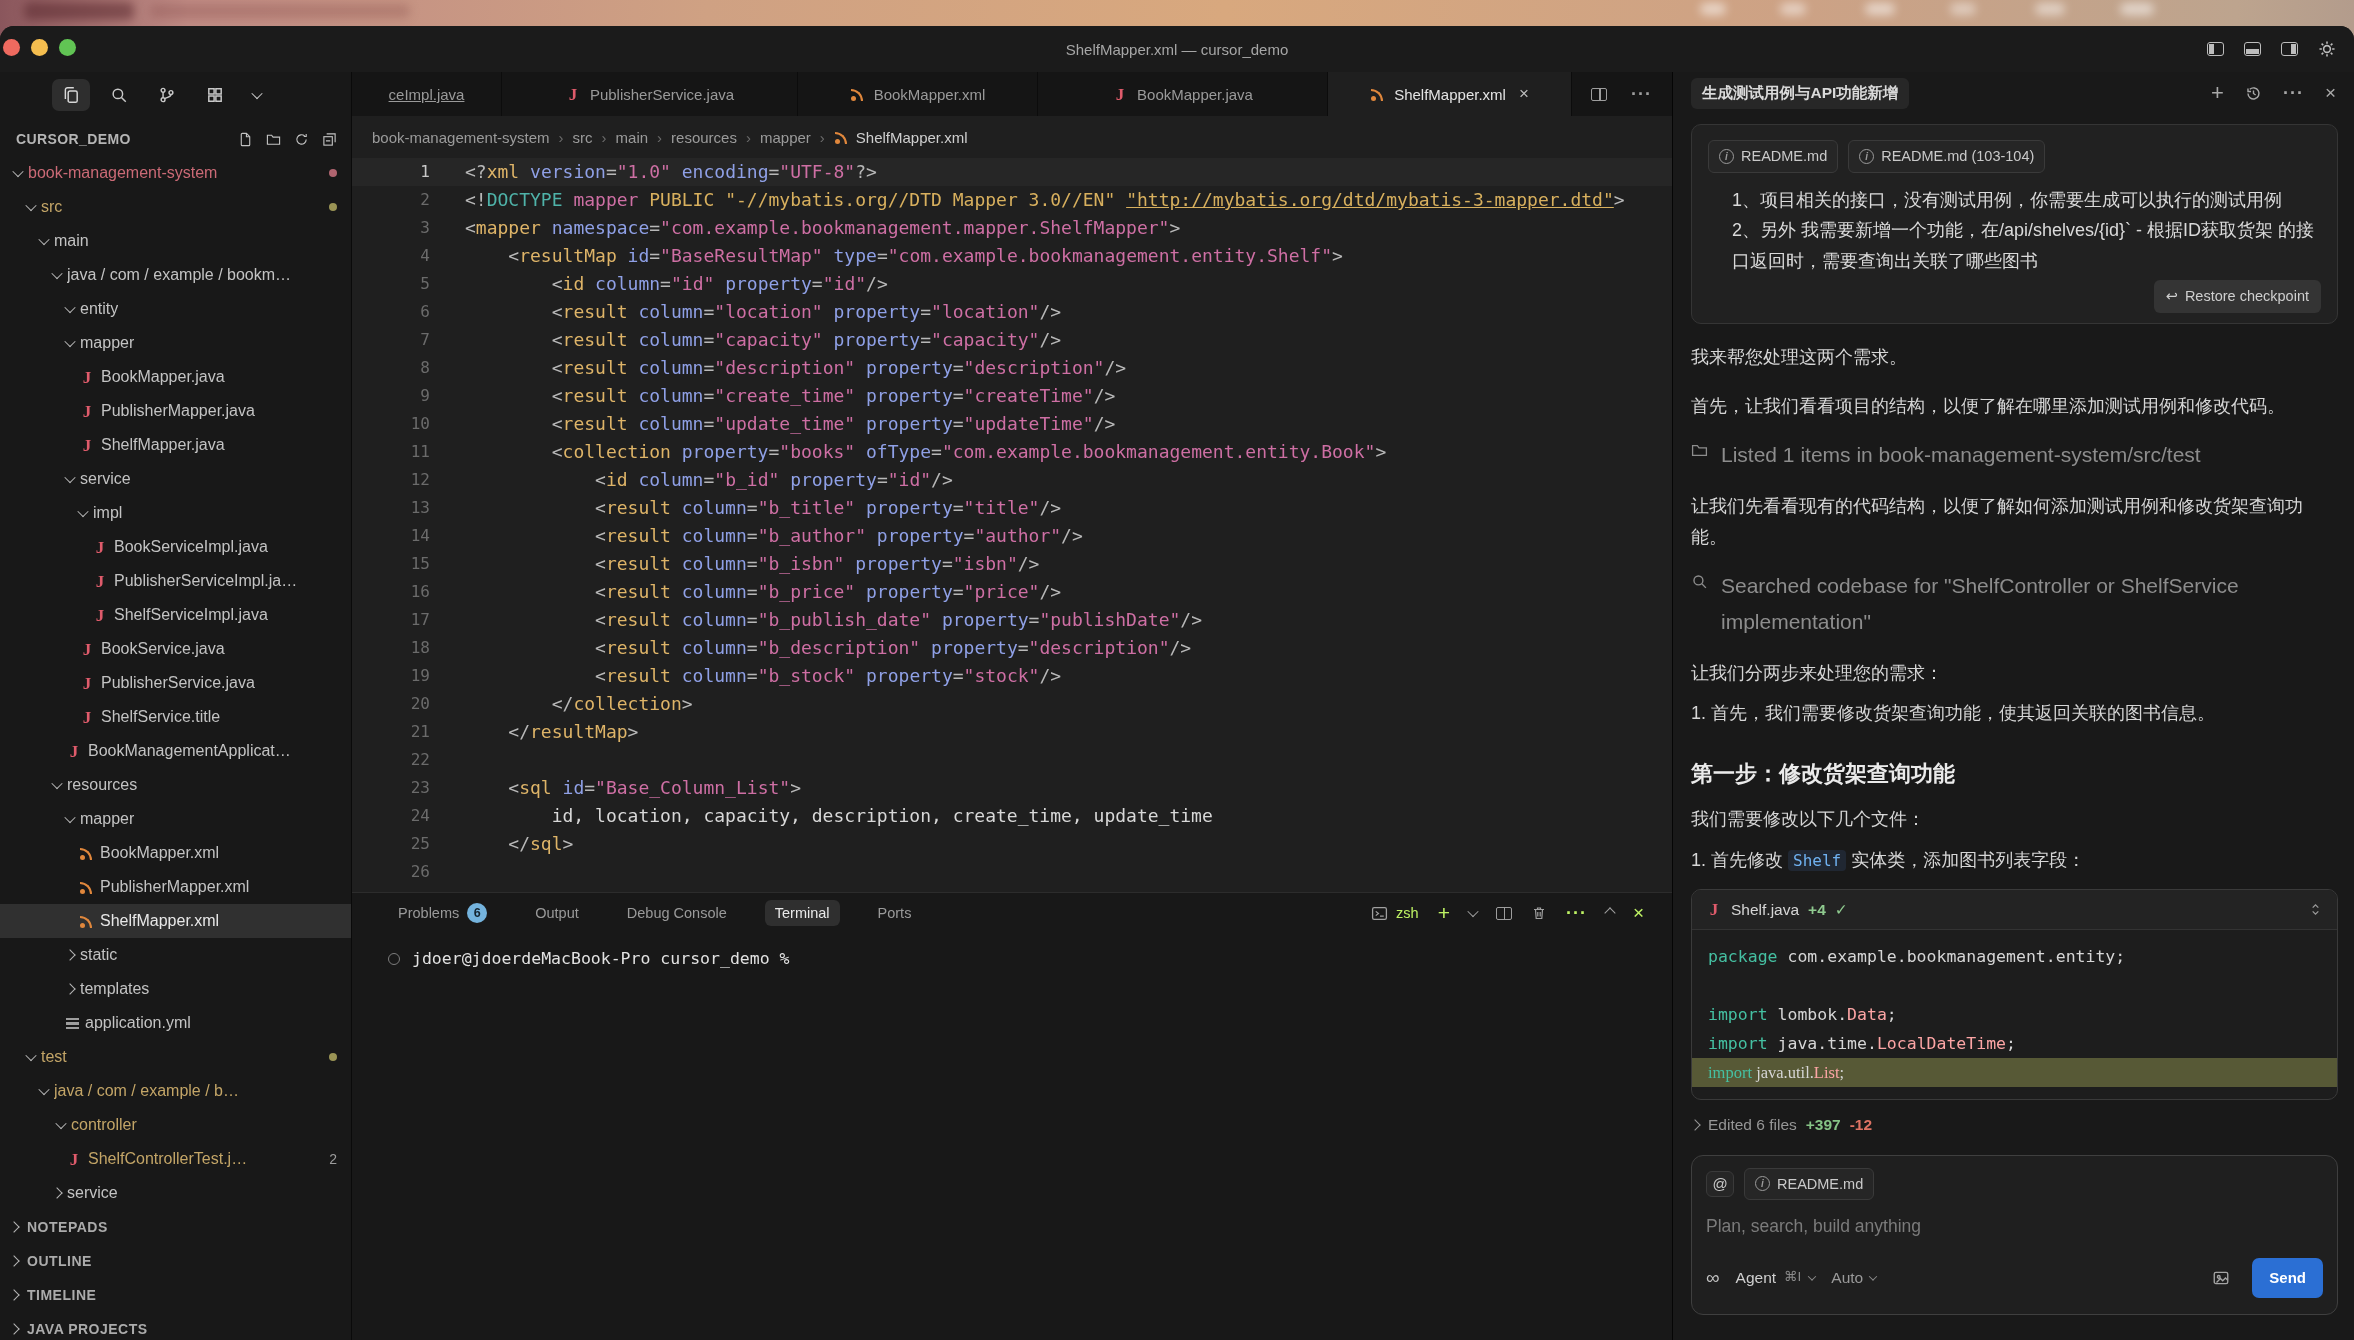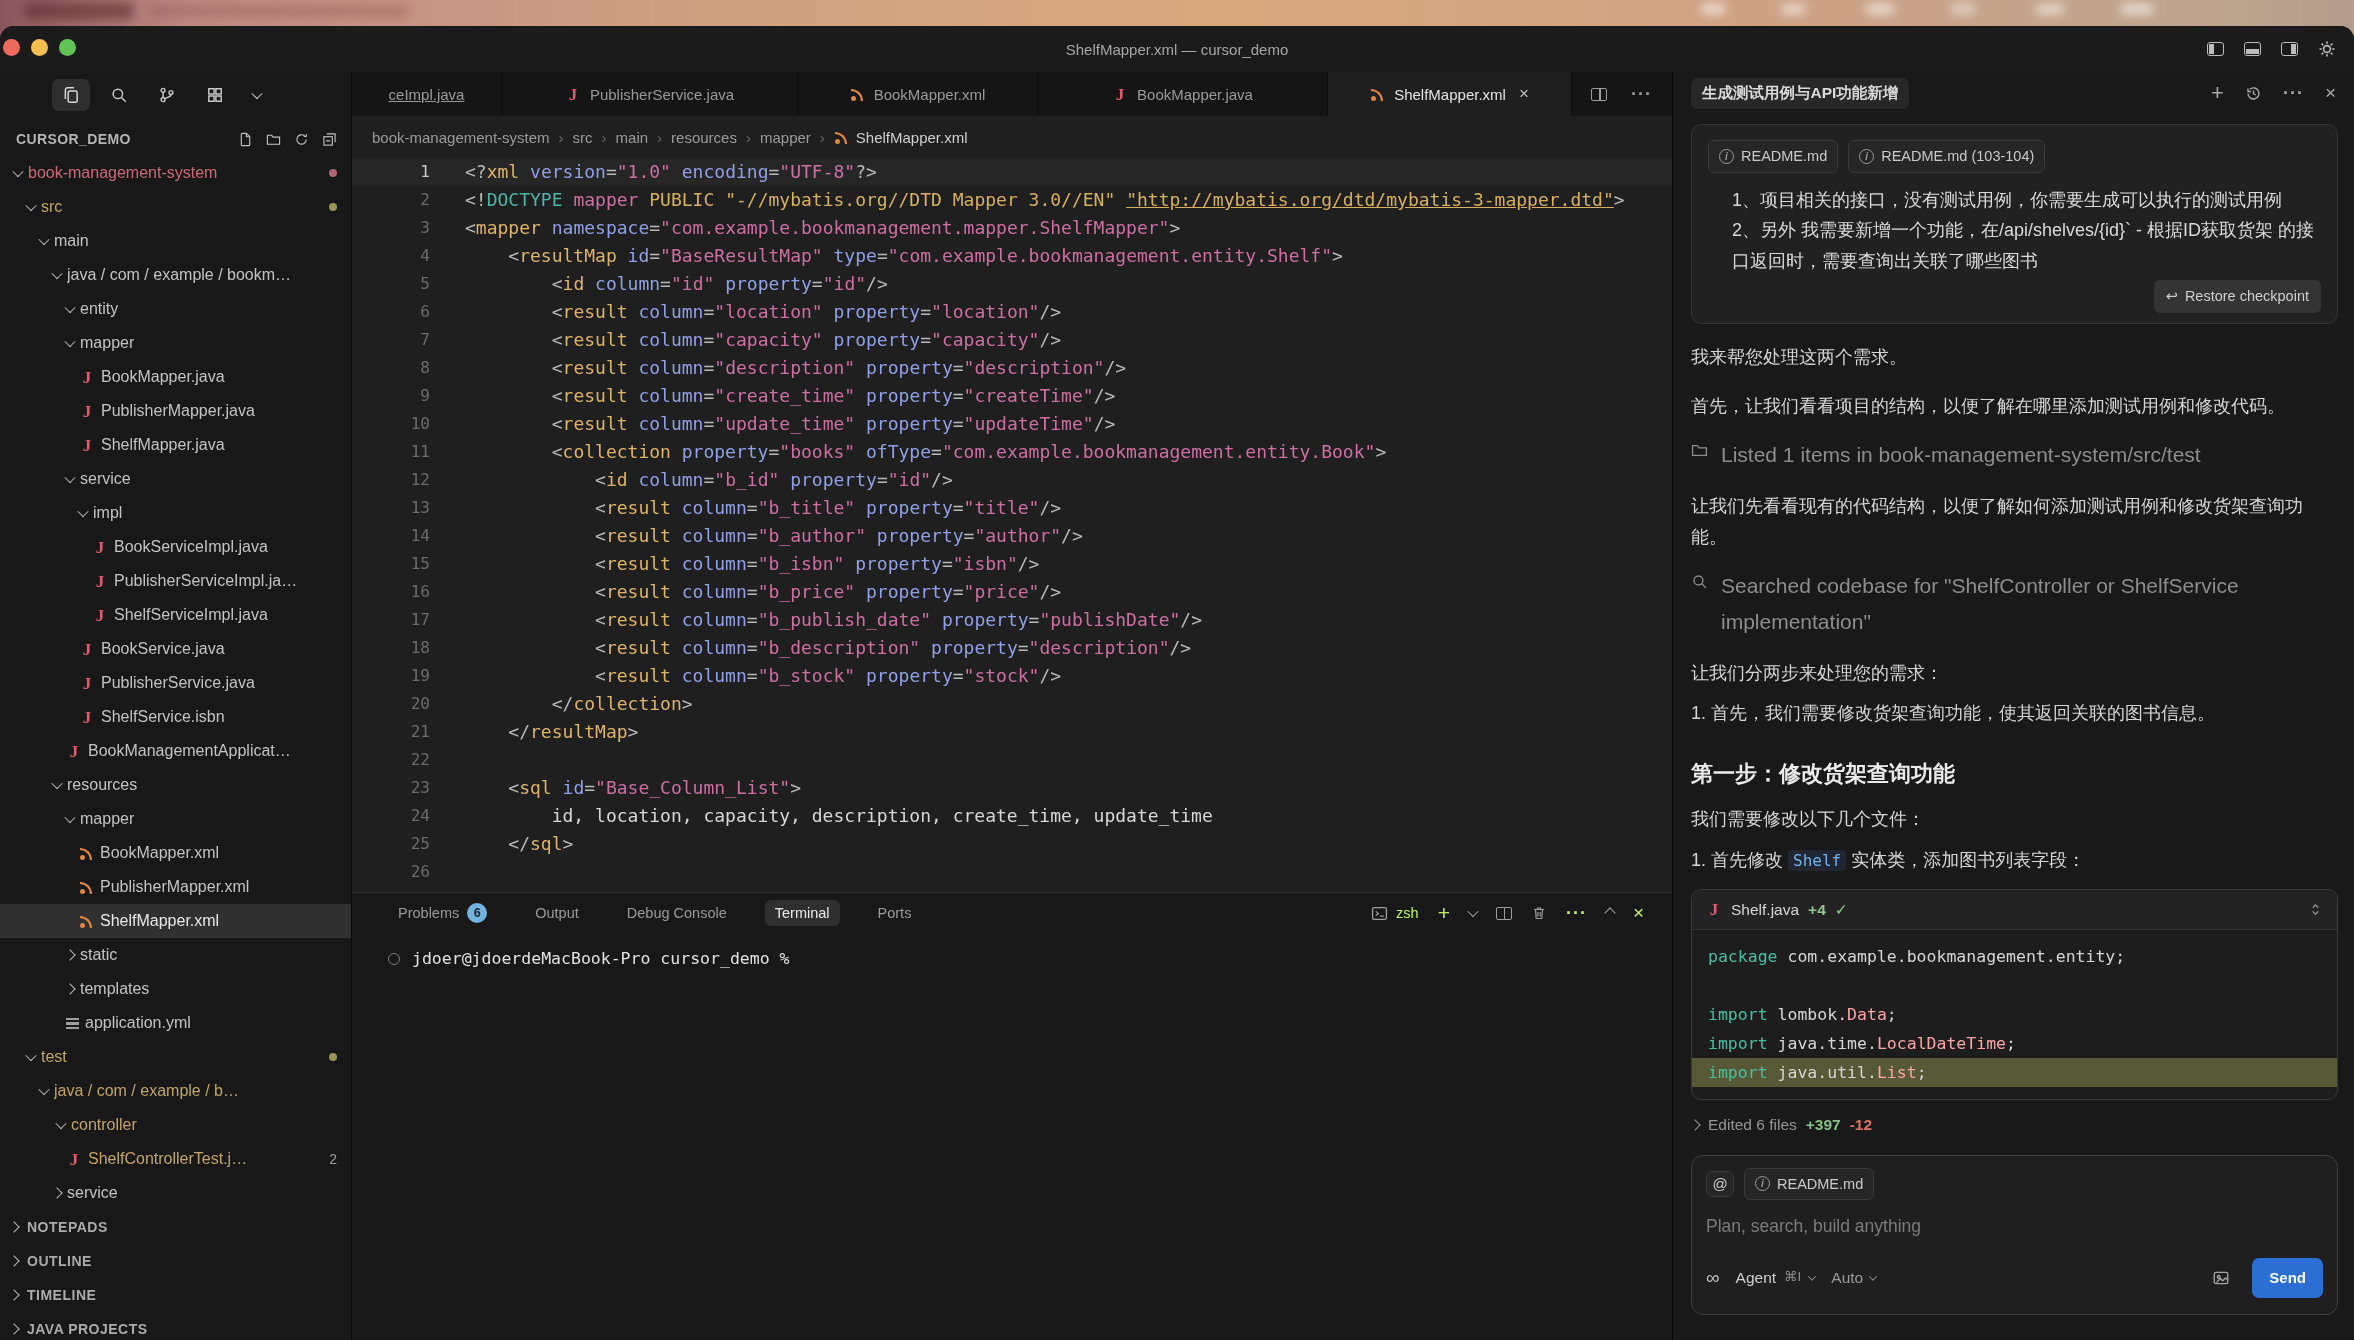--- a/index.html
+++ b/index.html
@@ -116,21 +116,21 @@
   .toolrow { margin-top:16px; color:#8d8d8d; font-size:21px; position:relative; padding-left:30px; }
   .toolrow svg { position:absolute; left:0; top:5px; }
   .chat-h1 { margin-top:26px; font-size:22px; font-weight:700; color:#ebebeb; }
   .icode { font-family:"DejaVu Sans Mono", monospace; font-size:16px; color:#6fb1f0; background:rgba(90,150,240,.12); border-radius:4px; padding:1px 5px; }
   .ccard { margin-top:14px; border:1px solid #3a3a3a; border-radius:10px; background:#1d1d1d; overflow:hidden; }
   .ccard-h { height:40px; display:flex; align-items:center; gap:9px; padding:0 14px; background:#232323; border-bottom:1px solid #333; font-size:15.5px; color:#d6d6d6; }
   .ccard-h .plus { color:#8fca8f; font-weight:700; } .ccard-h .chk { color:#8fca8f; }
   .ccard-h .exp { margin-left:auto; color:#9a9a9a; }
   .ccard-b { padding:12px 0; font-family:"DejaVu Sans Mono", monospace; font-size:16.5px; line-height:29px; }
   .cline { padding:0 16px; white-space:pre; }
-  .cline.hl { background:rgba(170,175,90,.42); }
+  .cline.hl { background:rgba(170,175,90,.42);font-family:Liberation Serif, serif; }
   .ck { color:#45c0a2; } .cc { color:#fca5a5; } .cx { color:#d6d6d6; }
   .edited { margin-top:12px; display:flex; align-items:center; gap:9px; color:#969696; font-size:15.5px; }
   .edited b.add { color:#86c386; } .edited b.del { color:#dd7364; }
   .inputcard { margin-top:16px; border:1px solid #3f3f3f; border-radius:12px; background:#1f1f1f; padding:12px 14px; height:160px; }
   .at-chip { width:28px; height:26px; border-radius:6px; background:#262626; border:1px solid #3a3a3a;
     display:flex; align-items:center; justify-content:center; color:#c9c9c9; font-size:15px; }
   .placeholder { margin-top:12px; color:#7b7b7b; font-size:17.5px; }
   .input-bottom { margin-top:16px; display:flex; align-items:center; gap:16px; color:#cfcfcf; font-size:15.5px; }
   .inf { font-size:19px; color:#c3c3c3; }
   .kbd { color:#8a8a8a; font-size:13.5px; }
@@ -301,21 +301,21 @@
         <div class="trow" style="padding-left: 79px;">
           <span class="jicon">J</span>
           <span class="lbl">BookService.java</span>
         </div>
         <div class="trow" style="padding-left: 79px;">
           <span class="jicon">J</span>
           <span class="lbl">PublisherService.java</span>
         </div>
         <div class="trow" style="padding-left: 79px;">
           <span class="jicon">J</span>
-          <span class="lbl">ShelfService.isbn</span>
+          <span class="lbl">ShelfService.title</span>
         </div>
         <div class="trow" style="padding-left: 66px;">
           <span class="jicon">J</span>
           <span class="lbl">BookManagementApplicat…</span>
         </div>
         <div class="trow" style="padding-left: 53px;">
           <i class="cv cv-d"></i>
           <span class="lbl">resources</span>
         </div>
         <div class="trow" style="padding-left: 66px;">

